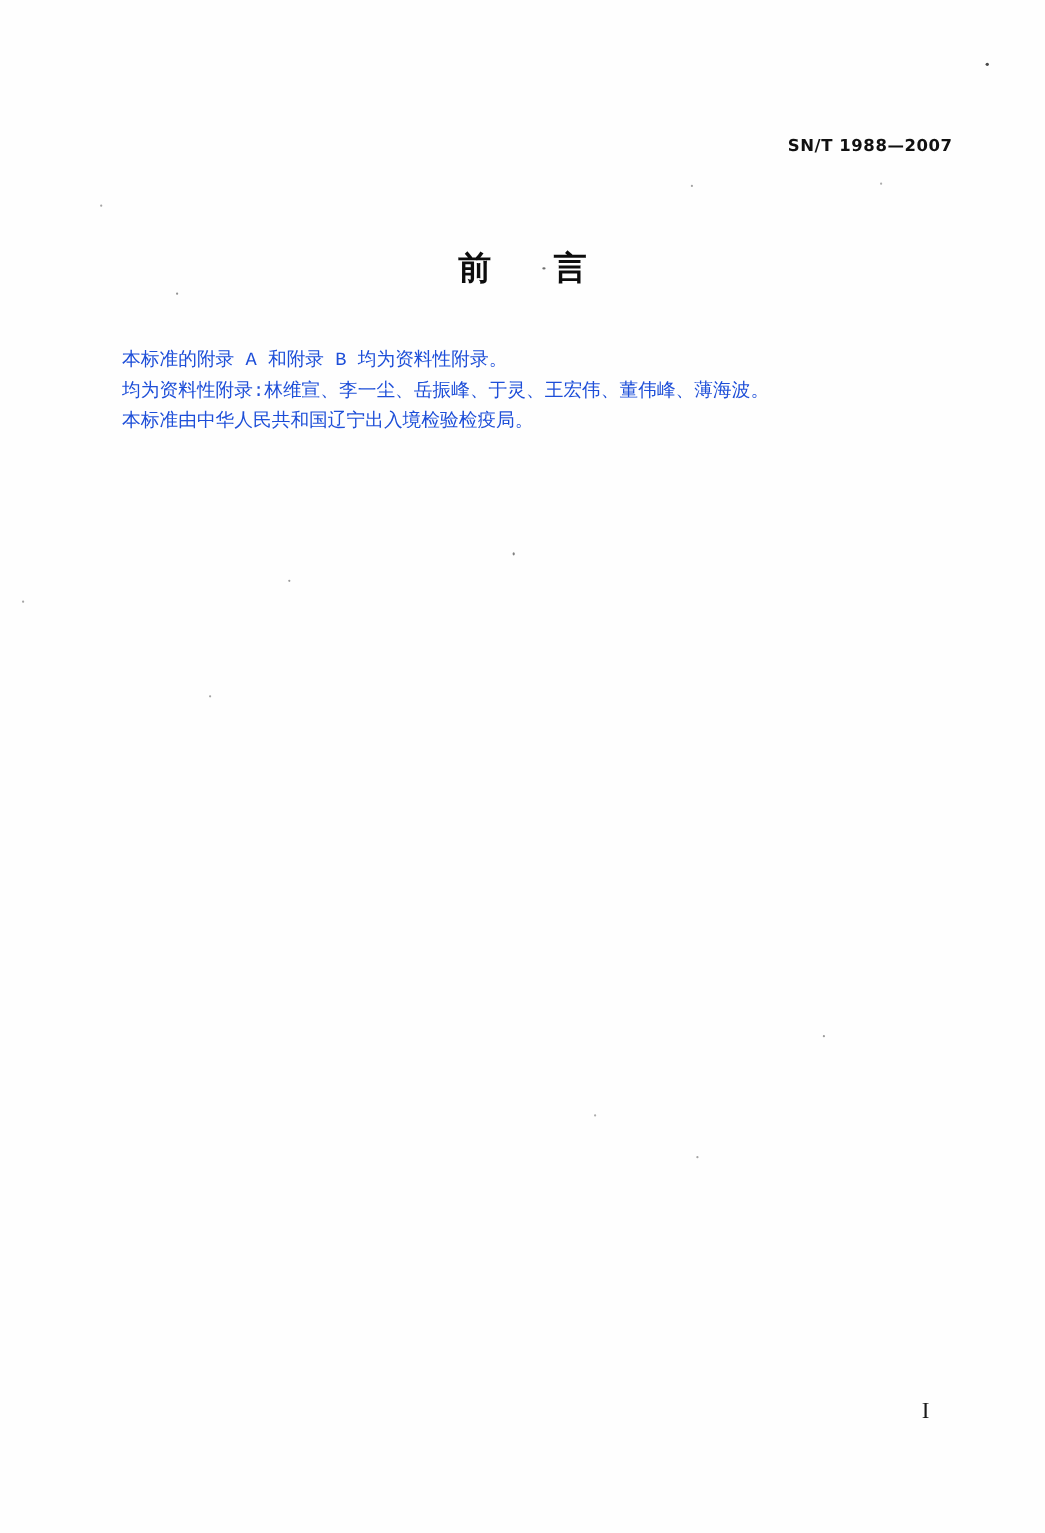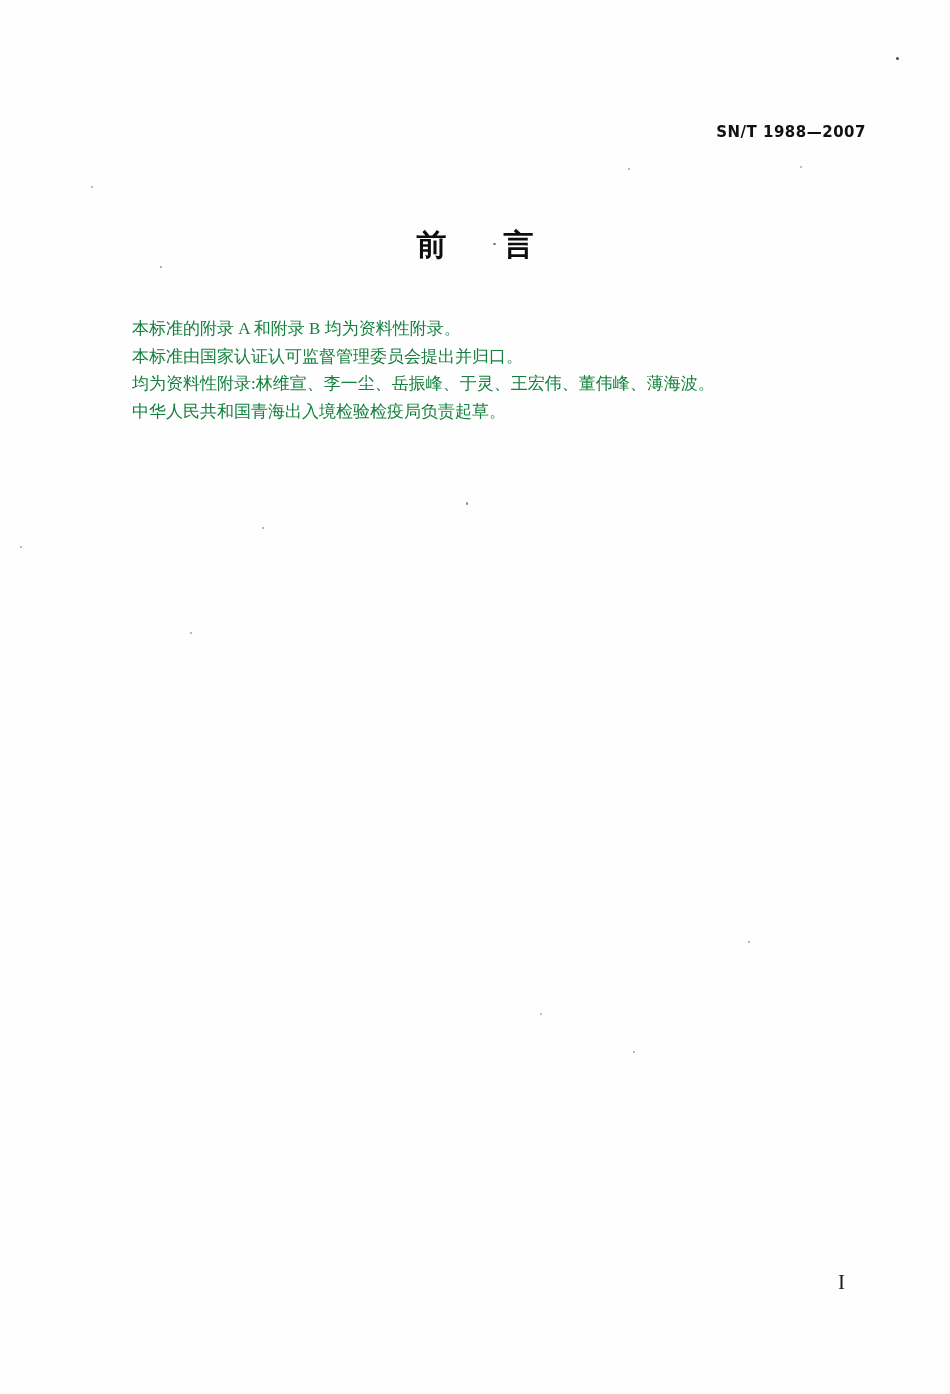--- a/index.html
+++ b/index.html
@@ -40,26 +40,27 @@
     gap: 57px;
     font-family: "DejaVu Sans", "Liberation Sans", sans-serif;
     font-weight: bold;
     font-size: 30px;
     line-height: 36px;
     color: #0d0d0d;
   }
   .body-text {
     position: absolute;
     top: 315px;
-    left: 98px;
+    left: 77px;
     width: 776px;
     font-size: 17px;
     line-height: 27.5px;
     text-align: justify;
-    color: #15803d;
+    color: #1d4ed8;
+    font-family: Liberation Mono, monospace;
   }
   .body-text p {
     margin: 0;
     text-indent: 2em;
   }
   .page-number {
     position: absolute;
     top: 1270px;
     left: 838px;
     font-size: 21px;
@@ -93,23 +94,22 @@
 
   <div class="standard-number">SN/T 1988—2007</div>
 
   <h1 class="doc-title">
     <span>前</span>
     <span>言</span>
   </h1>
 
   <div class="body-text">
     <p>本标准的附录 A 和附录 B 均为资料性附录。</p>
-    <p>本标准由国家认证认可监督管理委员会提出并归口。</p>
     <p>均为资料性附录:林维宣、李一尘、岳振峰、于灵、王宏伟、董伟峰、薄海波。</p>
-    <p>中华人民共和国青海出入境检验检疫局负责起草。</p>
+    <p>本标准由中华人民共和国辽宁出入境检验检疫局。</p>
   </div>
 
   <div class="page-number">I</div>
 
   <div class="speck s1"></div>
   <div class="speck s2"></div>
   <div class="speck s3"></div>
   <div class="speck s4"></div>
   <div class="speck s5"></div>
   <div class="speck s6"></div>

